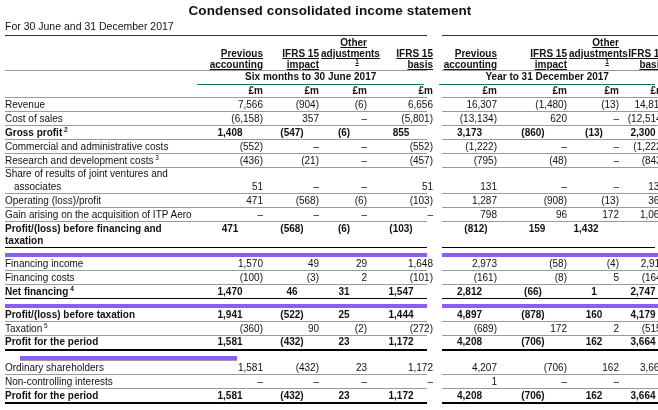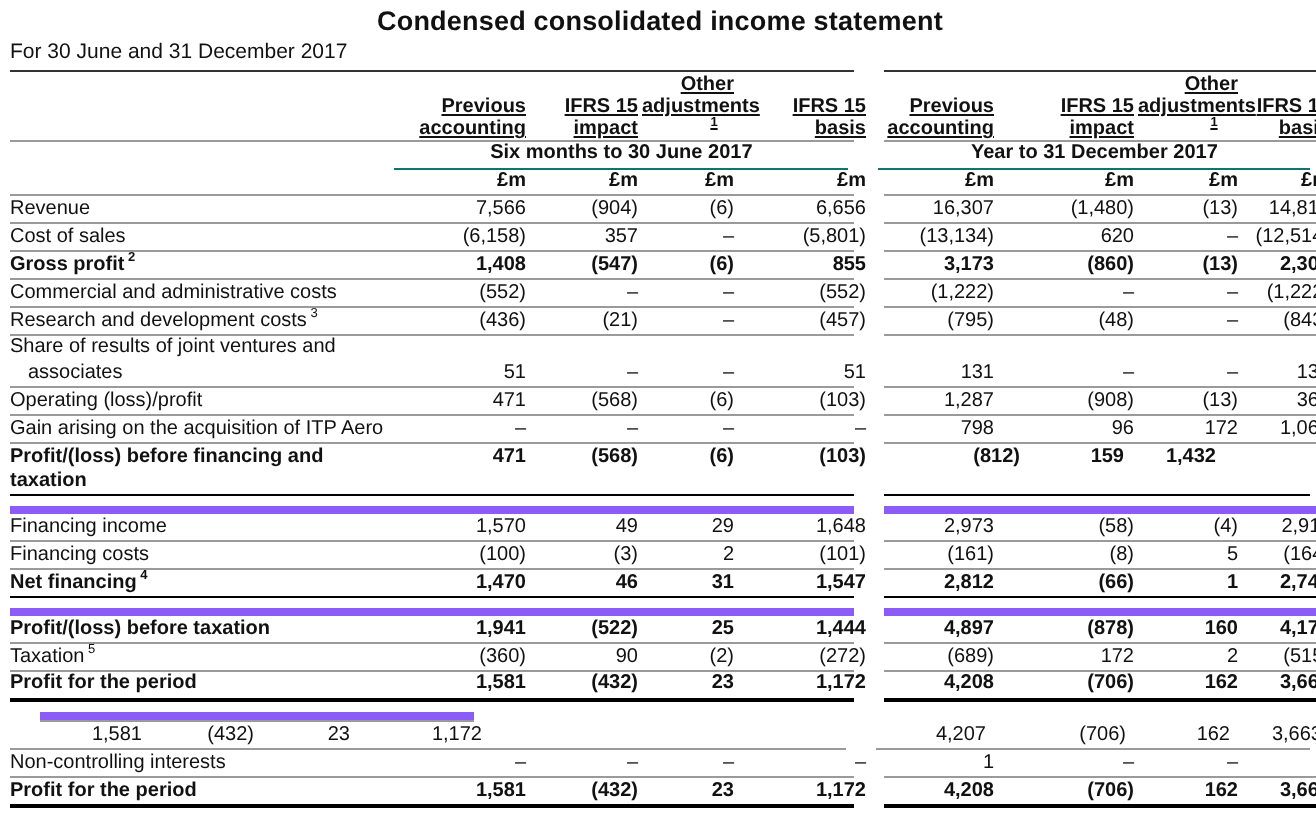--- a/index.html
+++ b/index.html
@@ -19,21 +19,21 @@
   .c{flex:none;text-align:right;padding-right:2px;font-size:10px;line-height:12.4px;padding-top:.5px;}
   .c0{width:66px}.c1{width:54px}.c2{width:46px}.c3{width:64px}
   .c4{width:55px}.c5{width:68px}.c6{width:50px}.c7{width:44px}
 
   
   .r .sec{border-bottom:1px solid #9a9a9a;}
   .r.topline .sec{border-top:4px solid #8b5cf6;}
   .r.subtotal .sec{border-bottom:1.5px solid #000;}
   .r.grandtotal .sec{border-bottom:2.5px solid #000;}
   .r.bold .lbl{font-weight:700;}
-  .r.bold .c{font-weight:700;}
+  .r.bold .c{font-weight:700;text-align:center;}
   .r.plainval .c{font-weight:400;}
   .spacer{height:5px;}
   .twoline .lbl .l2{display:block;padding-left:9px;}
   .twoline .c{display:flex;align-items:flex-end;justify-content:flex-end;}
 
   
   .hdr .sec{border-top:1.5px solid #333;border-bottom:1px solid #9a9a9a;}
   .hdr .lblspace{width:192px;flex:none;border:0;}
   .hcell{flex:none;text-align:right;padding-right:2px;font-weight:700;font-size:10px;line-height:11px;padding-top:12px;text-decoration:underline;}
   .hcell .hl{display:block;}
@@ -378,20 +378,21 @@
           <div class="gapcol"></div>
           <div class="sec right">
             <div class="c c4"></div>
             <div class="c c5"></div>
             <div class="c c6"></div>
             <div class="c c7"></div>
           </div>
         </div>
         <div class="trow r plain">
           <div class="sec left">
+            <div class="lbl">Ordinary shareholders</div>
             <div class="c c0">1,581</div>
             <div class="c c1">(432)</div>
             <div class="c c2">23</div>
             <div class="c c3">1,172</div>
           </div>
           <div class="gapcol"></div>
           <div class="sec right">
             <div class="c c4">4,207</div>
             <div class="c c5">(706)</div>
             <div class="c c6">162</div>

